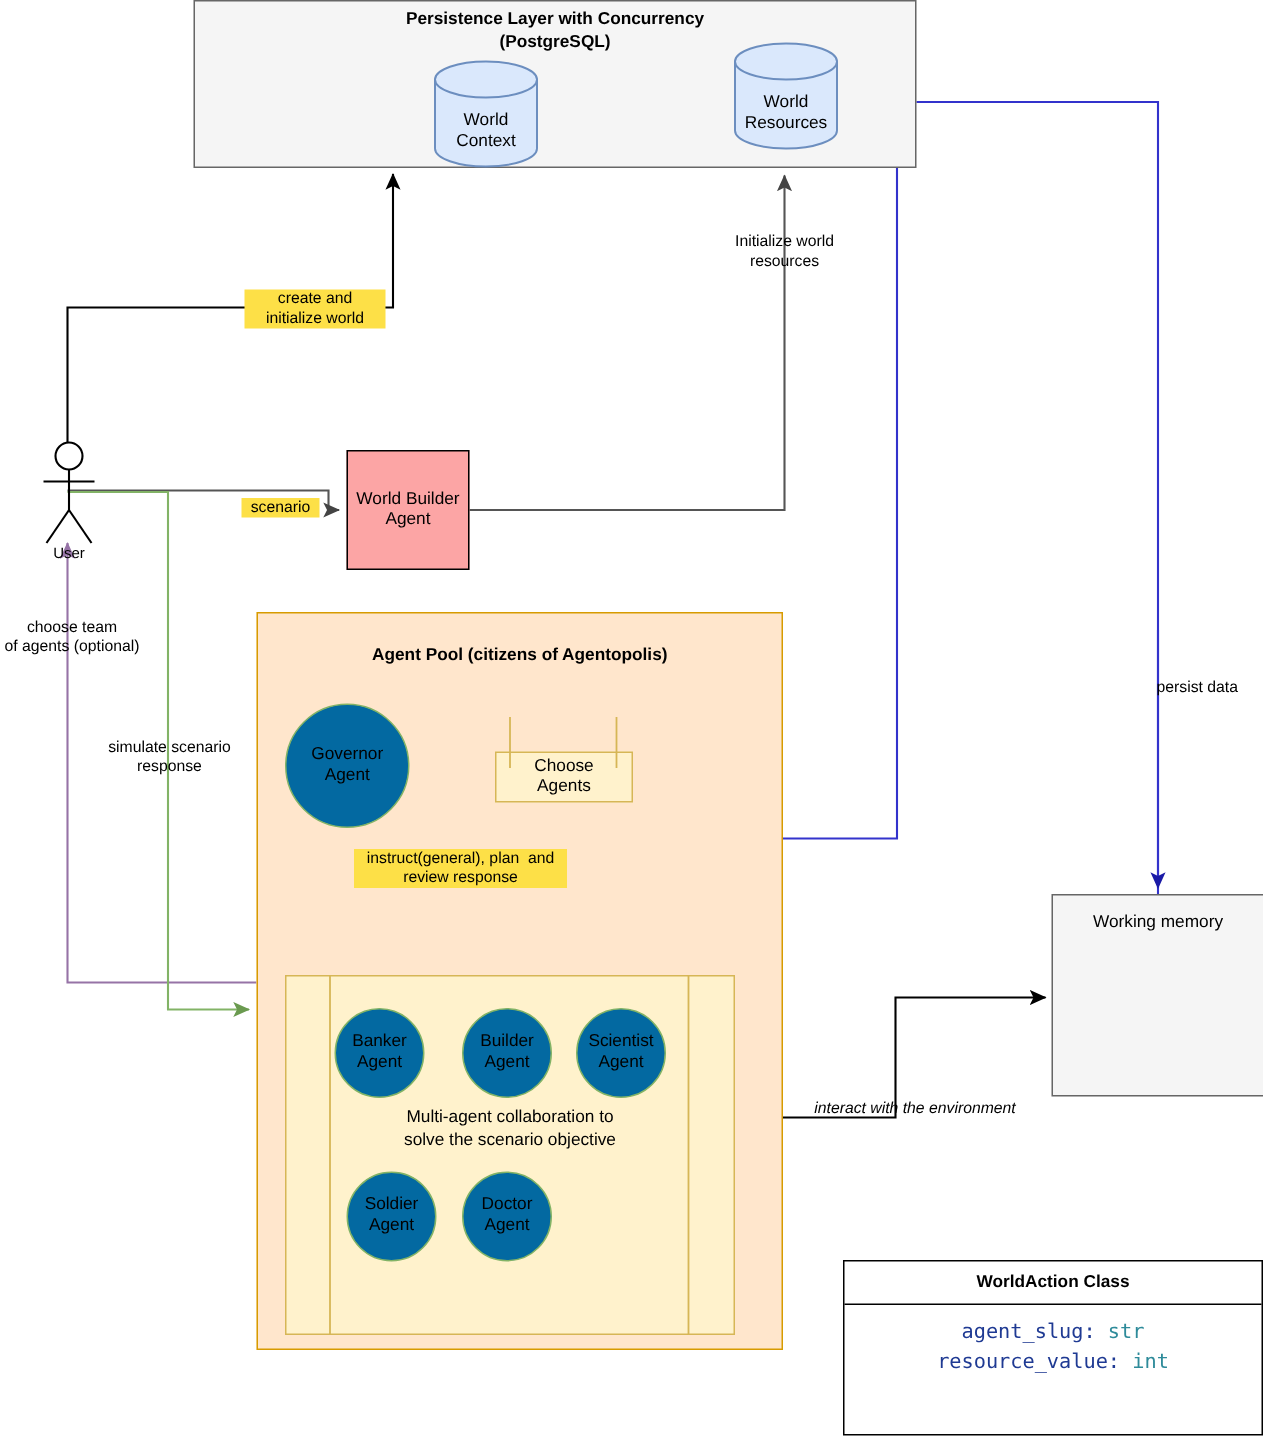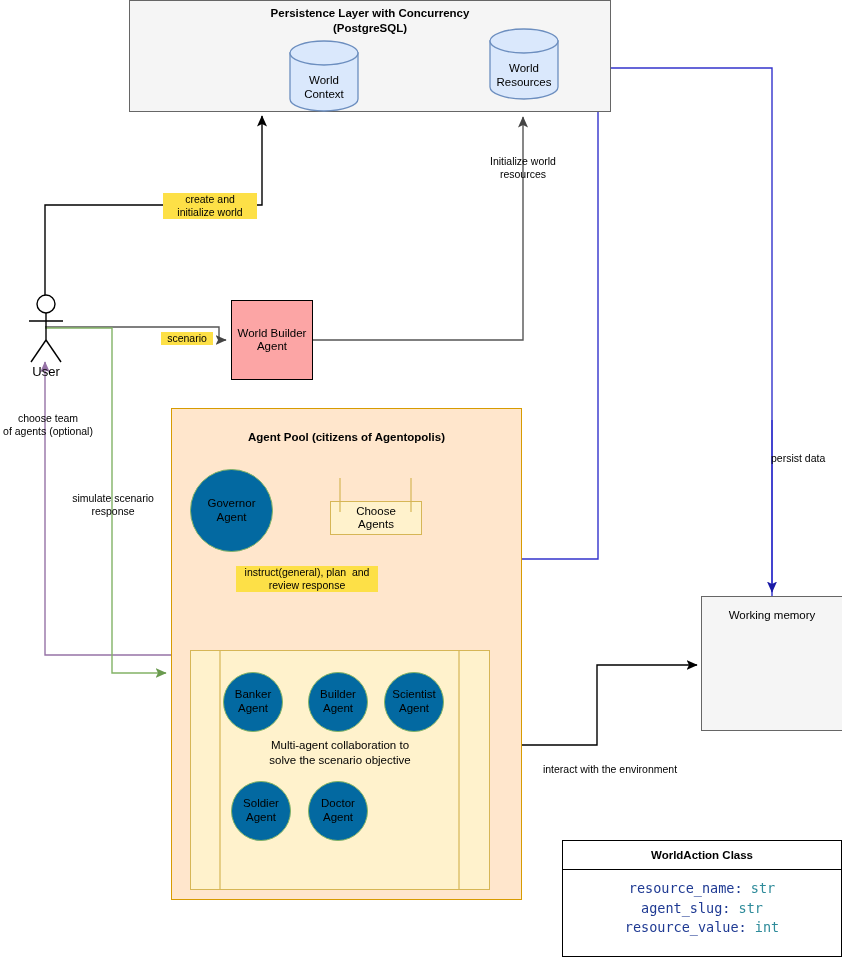--- a/index.html
+++ b/index.html
@@ -38,21 +38,21 @@
         color:#000;white-space:pre;}
   .edge-label.wbg{background:#fde047;}
 
   .uml-box{position:absolute;background:#ffffff;border:1px solid #000000;box-sizing:border-box;}
   .uml-head{height:28px;border-bottom:1px solid #000;display:flex;align-items:center;
         justify-content:center;font-weight:bold;font-size:11.5px;}
   .uml-body{padding-top:9px;text-align:center;font-family:"DejaVu Sans Mono","Liberation Mono",monospace;
         font-size:13.5px;line-height:1.45;color:#1f3a93;}
   .uml-body .ty{color:#2e8b9a;}
 
-  .user-label{position:absolute;width:100%;text-align:center;font-size:13px;}
+  .user-label{position:absolute;width:100%;text-align:center;font-size:10px;}
 </style>
 </head>
 <body>
 
 <div id="canvas">
 
   <svg class="layer">
     <defs>
       <marker id="ahB" markerWidth="9" markerHeight="9" refX="7.5" refY="3.6" orient="auto">
         <path d="M0,0 L8,3.6 L0,7.2 L1.8,3.6 z" fill="#000000"></path>
@@ -207,23 +207,20 @@
   </div>
 
   <div class="node gray-box" style="left:701px;top:596px;width:142px;height:135px;">
     <div>Working memory</div>
   </div>
 
   <div class="uml-box" style="left:562px;top:840px;width:280px;height:117px;">
     <div class="uml-head">WorldAction Class</div>
     <div class="uml-body">
       <div>
-        <span>resource_name</span><span>: </span><span class="ty">str</span>
-      </div>
-      <div>
         <span>agent_slug</span><span>: </span><span class="ty">str</span>
       </div>
       <div>
         <span>resource_value</span><span>: </span><span class="ty">int</span>
       </div>
     </div>
   </div>
 
   <div class="edge-label wbg" style="left:163px;top:193px;width:94px;">create and
 initialize world</div>
@@ -236,17 +233,17 @@
   <div class="edge-label" style="left:0px;top:412px;width:96px;">choose team
 of agents (optional)</div>
 
   <div class="edge-label" style="left:57px;top:492px;width:112px;">simulate scenario
 response</div>
 
   <div class="edge-label wbg" style="left:236px;top:566px;width:142px;">instruct(general), plan  and
 review response</div>
 
 
-  <div class="edge-label" style="left:533px;top:763px;width:154px;">interact with the environment</div>
+  <div class="edge-label" style="left:533px;top:733px;width:154px;font-style:italic;">interact with the environment</div>
 
   <div class="edge-label" style="left:771px;top:452px;width:70px;text-align:left;">persist data</div>
 
 </div>
 
 </body></html>

